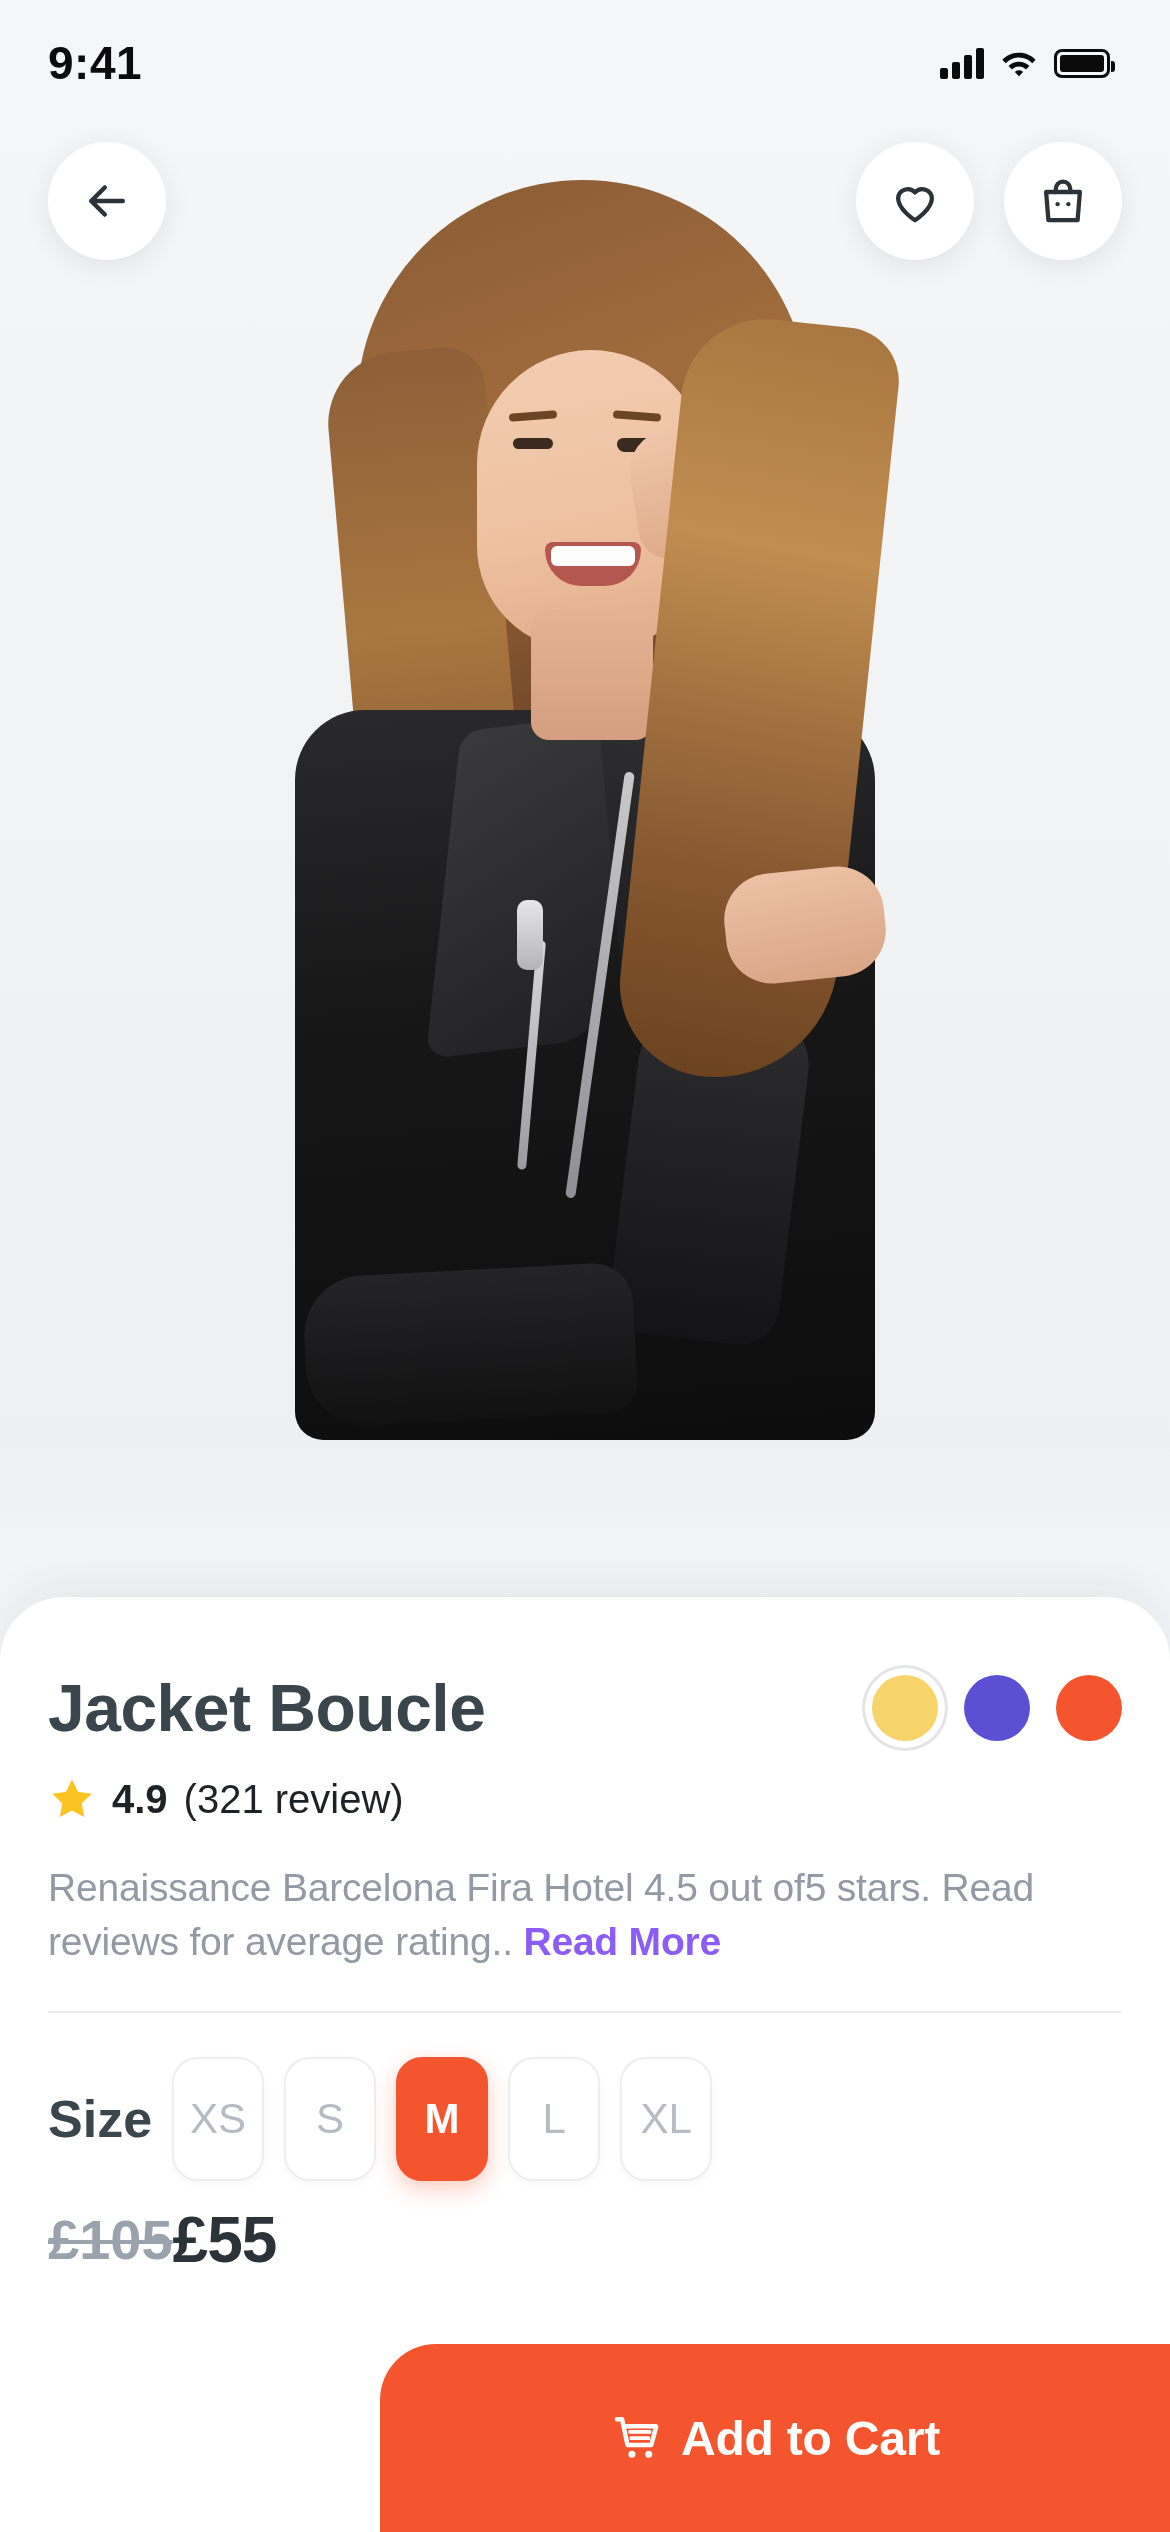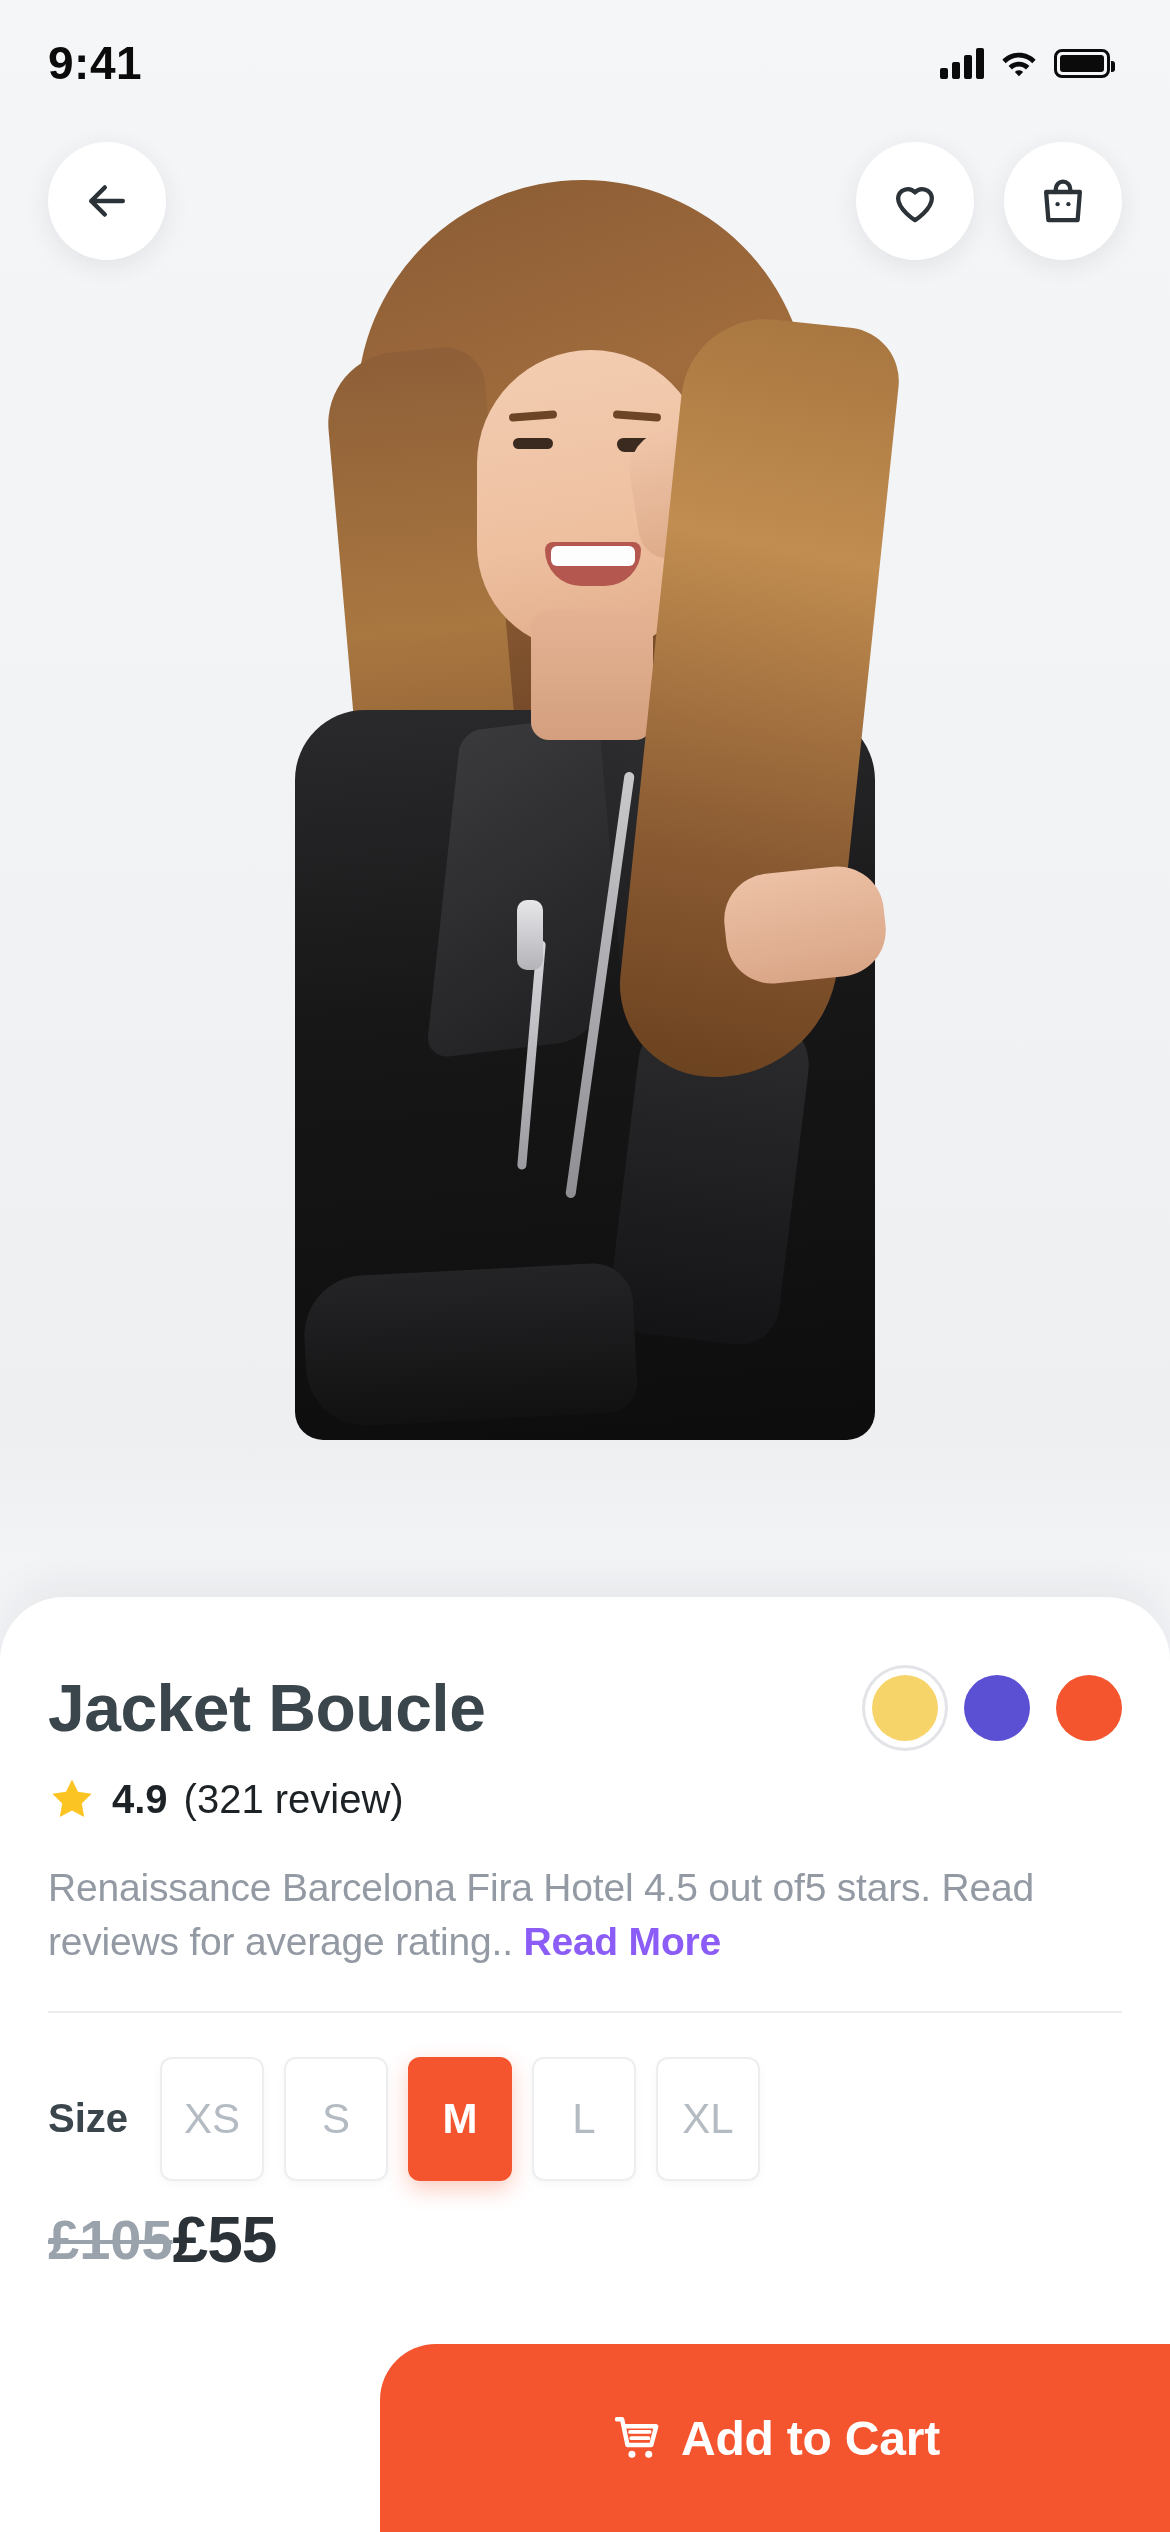--- a/index.html
+++ b/index.html
@@ -232,24 +232,24 @@
 
   .divider {
     margin-top:42px; height:2px; width:100%;
     background:#ecedef;
   }
 
   .size-row {
     display:flex; align-items:center; gap:20px; margin-top:44px;
   }
   .size-label {
-    font-size:40px; font-weight:700; color:#3a464c; margin-right:12px;
+    font-size:52px; font-weight:700; color:#3a464c; 
   }
   .size-chip {
-    width:104px; height:124px; border-radius:12px;
+    width:92px; height:124px; border-radius:26px;
     background:#ffffff; border:2px solid #eceef0;
     display:flex; align-items:center; justify-content:center;
     font-size:42px; color:#b4bbc2; font-weight:400;
     cursor:pointer;
     box-shadow:0 3px 10px rgba(40,40,60,0.035);
   }
   .size-chip.selected {
     background:#f4552e; border-color:#f4552e; color:#ffffff; font-weight:700;
     box-shadow:0 8px 22px rgba(244,85,46,0.3);
   }

